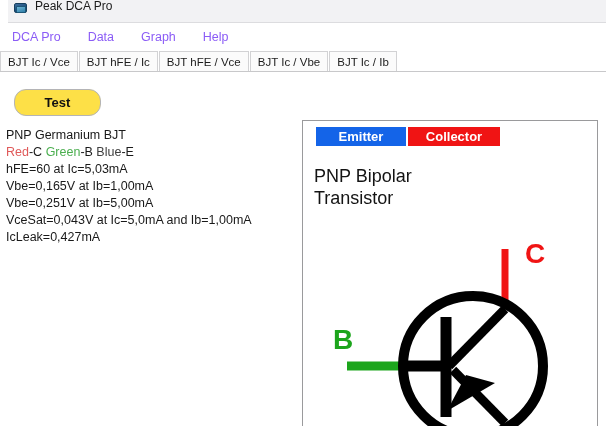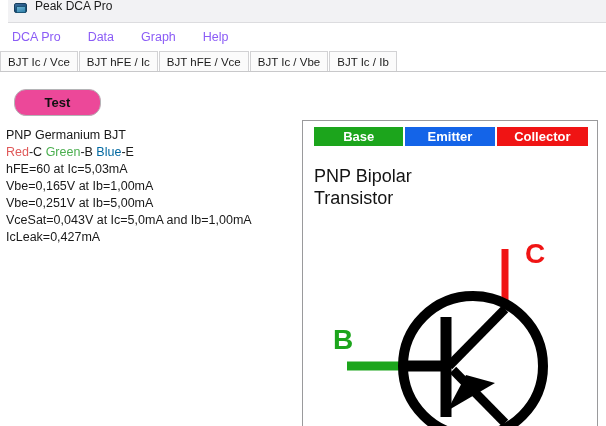--- a/index.html
+++ b/index.html
@@ -123,21 +123,21 @@
     background: #ffffff;
     border-top: 1px solid #c8c8ca;
     box-sizing: border-box;
   }
 
   
   #test-button {
     position: absolute;
     left: 14px; top: 17px;
     width: 87px; height: 27px;
-    background: #ec4899;
+    background: #fde047;
     border: 1px solid #b4b4b6;
     border-radius: 12px;
     box-sizing: border-box;
     font-family: "Liberation Sans", sans-serif;
     font-size: 13px;
     font-weight: bold;
     color: #111111;
     cursor: pointer;
     padding: 0;
   }
@@ -149,21 +149,21 @@
     width: 292px;
   }
   .result-line {
     font-size: 12.5px;
     color: #191919;
     line-height: 17px;
     white-space: nowrap;
   }
   .c-red   { color: #e05a5a; }
   .c-green { color: #4caf50; }
-  .c-blue  { color: #0369a1; }
+  .c-blue  { color: #404040; }
 
   
   #diagram-panel {
     position: absolute;
     left: 302px; top: 48px;
     width: 296px; height: 368px;
     background: #ffffff;
     border: 1px solid #9a9a9c;
     box-sizing: border-box;
   }
@@ -240,21 +240,20 @@
       <div class="result-line">hFE=60 at Ic=5,03mA</div>
       <div class="result-line">Vbe=0,165V at Ib=1,00mA</div>
       <div class="result-line">Vbe=0,251V at Ib=5,00mA</div>
       <div class="result-line">VceSat=0,043V at Ic=5,0mA and Ib=1,00mA</div>
       <div class="result-line">IcLeak=0,427mA</div>
     </div>
 
     <div id="diagram-panel">
 
       <div class="pin-bars">
-        <div class="pin-bar pin-base">Base</div>
         <div class="pin-bar pin-emitter">Emitter</div>
         <div class="pin-bar pin-collector">Collector</div>
       </div>
 
       <div id="device-name">
         <div>PNP Bipolar</div>
         <div>Transistor</div>
       </div>
 
       <svg id="symbol-svg" width="296" height="368" viewBox="0 0 296 368">

